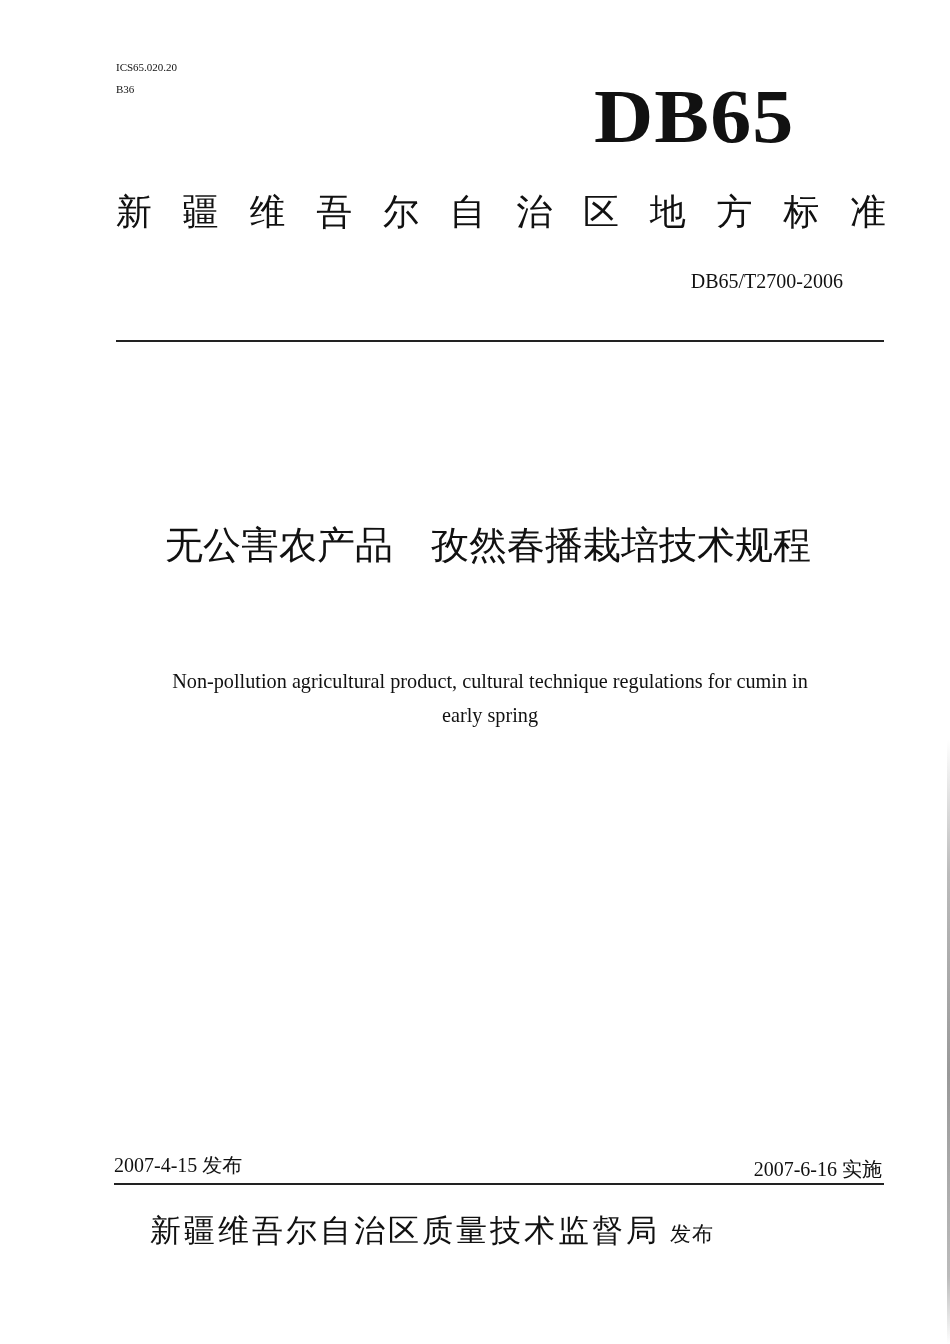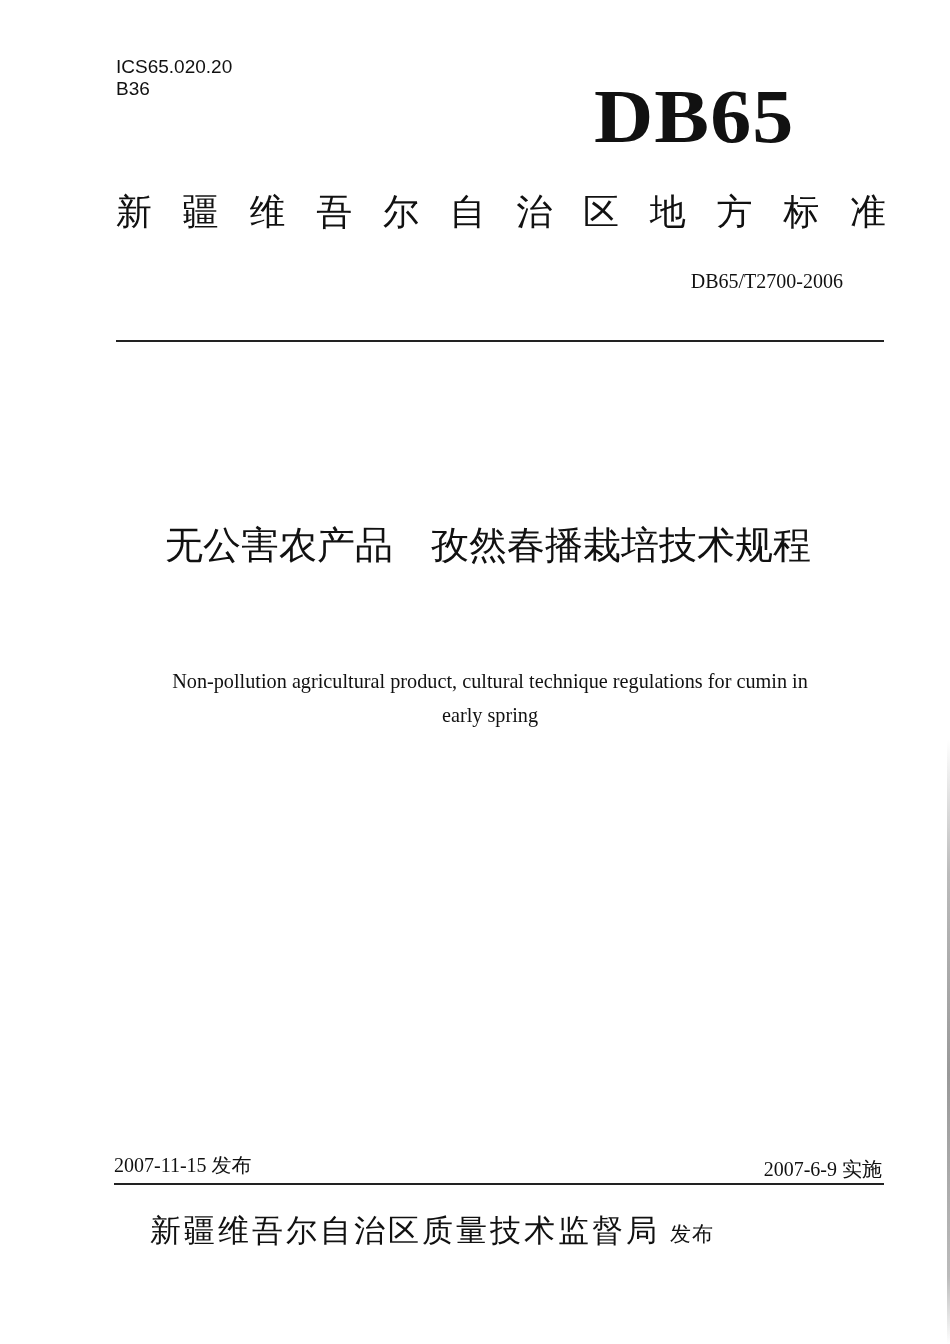--- a/index.html
+++ b/index.html
@@ -12,22 +12,22 @@
       height: 1344px;
       position: relative;
       overflow: hidden;
       color: #111111;
       font-family: "Liberation Serif", serif;
     }
     .abs { position: absolute; }
 
     .ics {
       left: 116px; top: 56px;
-      font-size: 19px; line-height: 22px;
-      font-family: Liberation Sans, sans-serif;
+      font-size: 11px; line-height: 22px;
+      font-family: Liberation Serif, serif;
     }
     .db-logo {
       left: 594px; top: 78px;
       font-size: 76px; font-weight: bold;
       line-height: 76px;
       letter-spacing: 1px;
       font-family: "Liberation Serif", serif;
       transform: scaleX(1.08);
       transform-origin: left top;
     }
@@ -122,22 +122,22 @@
 </div>
 
 <div class="abs std-number">DB65/T2700-2006</div>
 
 <div class="abs rule-top"></div>
 
 <div class="abs title-cn">无公害农产品　孜然春播栽培技术规程</div>
 
 <div class="abs title-en">Non-pollution agricultural product, cultural technique regulations for cumin in early spring</div>
 
-<div class="abs date-issue">2007-11-15 发布</div>
-<div class="abs date-impl">2007-6-9 实施</div>
+<div class="abs date-issue">2007-4-15 发布</div>
+<div class="abs date-impl">2007-6-16 实施</div>
 
 <div class="abs rule-bottom"></div>
 
 <div class="abs issuer">
   <span>新疆维吾尔自治区质量技术监督局</span><span class="small">发布</span>
 </div>
 
 <div class="abs scan-edge"></div>
 
 </body></html>

